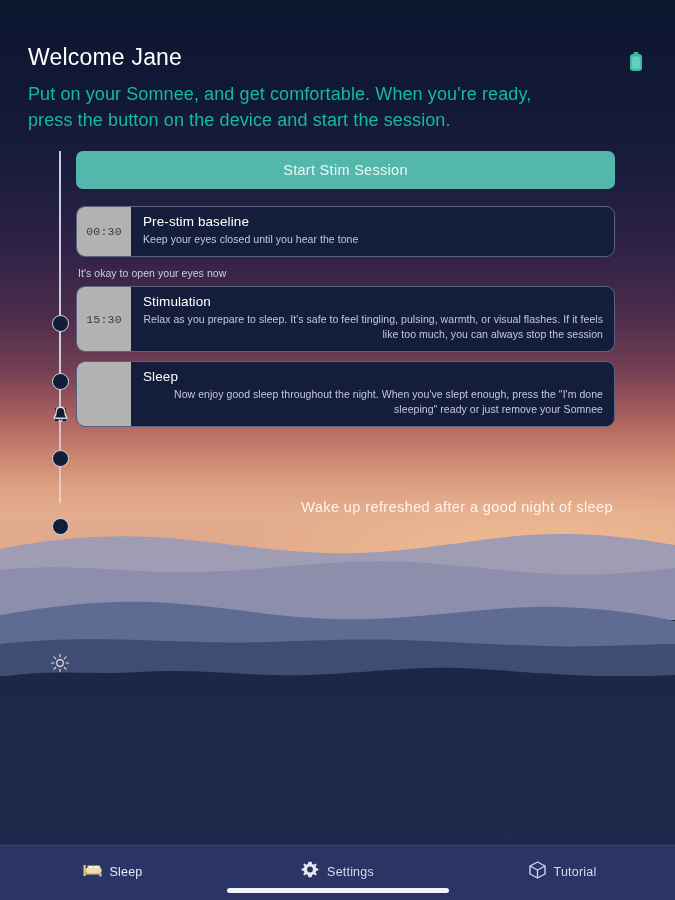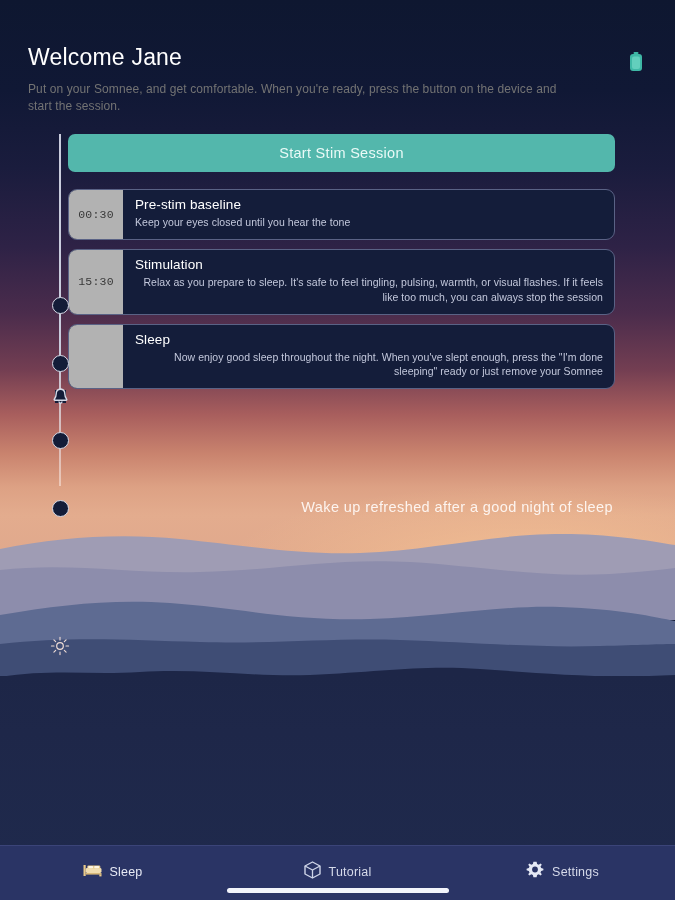--- a/index.html
+++ b/index.html
@@ -48,21 +48,21 @@
   
   .content{ position:relative; z-index:3; }
 
   .header{ padding:44px 30px 0 28px; display:flex; align-items:flex-start; }
   .header-text{ flex:1; }
   .page-title{
     color:#ffffff; font-size:23px; font-weight:400; letter-spacing:.2px;
     margin-bottom:10px;
   }
   .page-sub{
-    color:#737373; font-size:12px; line-height:1.45; font-weight:400;
+    color:#14b8a6; font-size:18px; line-height:1.45; font-weight:400;
     max-width:552px; letter-spacing:.1px;
   }
   .battery{ margin-top:8px; margin-right:2px; }
 
   
   .timeline{ position:relative; margin-top:18px; padding-left:48px; padding-right:60px; }
   .rail{
     position:absolute; left:59px; top:0; width:2px; height:352px;
     background:linear-gradient(180deg,#c9ccdd 0%, #c9ccdd 60%, rgba(220,210,215,.85) 78%, rgba(255,240,235,.5) 100%);
   }
@@ -74,21 +74,21 @@
     width:17px; height:17px; border-radius:50%;
     border:1.6px solid #d6d9e6; background:#131c38;
   }
   .n0{ top:160px; }
   .n1{ top:218px; }
   .nbell{ top:251px; }
   .n2{ top:295px; }
   .n3{ top:363px; }
   .nsun{ top:500px; }
 
-  .rows{ margin-left:20px; }
+  .rows{ margin-left:28px; }
 
   .cta{
     display:block; width:100%; height:38px; border:none; cursor:pointer;
     background:#53b7ac; color:#eafaf7; border-radius:7px;
     font-family:"Liberation Sans", sans-serif; font-size:14.5px; letter-spacing:.3px;
     margin-bottom:17px;
   }
 
   .card{
     display:flex; align-items:stretch; width:100%;
@@ -226,20 +226,21 @@
         <button class="cta">Start Stim Session</button>
 
         <div class="card">
           <div class="card-time">00:30</div>
           <div class="card-body">
             <div class="card-title">Pre-stim baseline</div>
             <div class="card-desc">Keep your eyes closed until you hear the tone</div>
           </div>
         </div>
 
+        <div class="note">It's okay to open your eyes now</div>
 
         <div class="card">
           <div class="card-time">15:30</div>
           <div class="card-body">
             <div class="card-title">Stimulation</div>
             <div class="card-desc">Relax as you prepare to sleep. It's safe to feel tingling, pulsing, warmth, or visual flashes. If it feels like too much, you can always stop the session</div>
           </div>
         </div>
 
         <div class="card">
@@ -268,35 +269,35 @@
           <rect x="11.2" y="3" width="5" height="2.2" rx="1" fill="#fbf4e2"></rect>
           <rect x="2.7" y="10" width="15.8" height="1.6" fill="#d8b878"></rect>
           <rect x="16.3" y="11.4" width="2.2" height="2" fill="#e8c98a"></rect>
         </svg>
       </span>
       <span class="navlabel">Sleep</span>
     </div>
 
     <div class="navitem">
       <span>
+        <svg width="18" height="18" viewBox="0 0 18 18">
+          <path d="M9,0.8 L10.6,0.8 L11.1,3.1 L12.7,3.8 L14.6,2.5 L15.8,3.7 L14.5,5.6 L15.2,7.1 L17.4,7.7 L17.4,9.3 L15.2,9.9 L14.5,11.4 L15.8,13.3 L14.6,14.5 L12.7,13.2 L11.1,13.9 L10.6,16.2 L9,16.2 L7.4,16.2 L6.9,13.9 L5.3,13.2 L3.4,14.5 L2.2,13.3 L3.5,11.4 L2.8,9.9 L0.6,9.3 L0.6,7.7 L2.8,7.1 L3.5,5.6 L2.2,3.7 L3.4,2.5 L5.3,3.8 L6.9,3.1 L7.4,0.8 Z" fill="#e4e8f4"></path>
+          <circle cx="9" cy="8.5" r="2.9" fill="#2a3465"></circle>
+        </svg>
+      </span>
+      <span class="navlabel">Settings</span>
+    </div>
+
+    <div class="navitem">
+      <span>
         <svg width="17" height="18" viewBox="0 0 17 18">
           <path d="M8.5,1 L16,5 L16,13 L8.5,17 L1,13 L1,5 Z" fill="none" stroke="#cfd5e8" stroke-width="1.4" stroke-linejoin="round"></path>
           <path d="M1,5 L8.5,9 L16,5" fill="none" stroke="#cfd5e8" stroke-width="1.3" stroke-linejoin="round"></path>
           <path d="M8.5,9 L8.5,17" fill="none" stroke="#cfd5e8" stroke-width="1.3"></path>
         </svg>
       </span>
       <span class="navlabel">Tutorial</span>
     </div>
 
-    <div class="navitem">
-      <span>
-        <svg width="18" height="18" viewBox="0 0 18 18">
-          <path d="M9,0.8 L10.6,0.8 L11.1,3.1 L12.7,3.8 L14.6,2.5 L15.8,3.7 L14.5,5.6 L15.2,7.1 L17.4,7.7 L17.4,9.3 L15.2,9.9 L14.5,11.4 L15.8,13.3 L14.6,14.5 L12.7,13.2 L11.1,13.9 L10.6,16.2 L9,16.2 L7.4,16.2 L6.9,13.9 L5.3,13.2 L3.4,14.5 L2.2,13.3 L3.5,11.4 L2.8,9.9 L0.6,9.3 L0.6,7.7 L2.8,7.1 L3.5,5.6 L2.2,3.7 L3.4,2.5 L5.3,3.8 L6.9,3.1 L7.4,0.8 Z" fill="#e4e8f4"></path>
-          <circle cx="9" cy="8.5" r="2.9" fill="#2a3465"></circle>
-        </svg>
-      </span>
-      <span class="navlabel">Settings</span>
-    </div>
-
   </div>
 
   <div class="home-indicator"></div>
 </div>
 
 </body></html>

